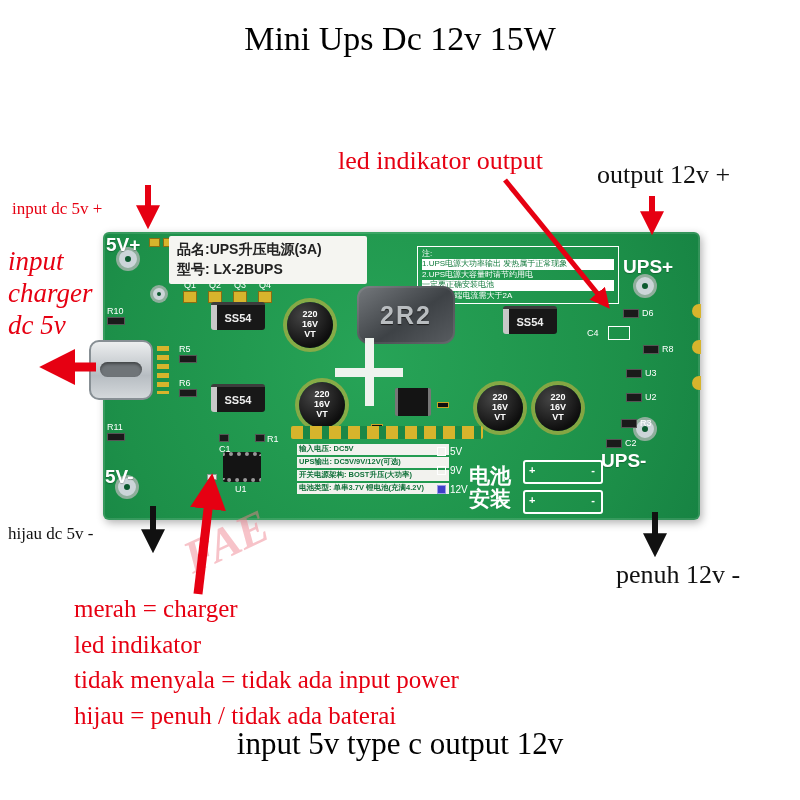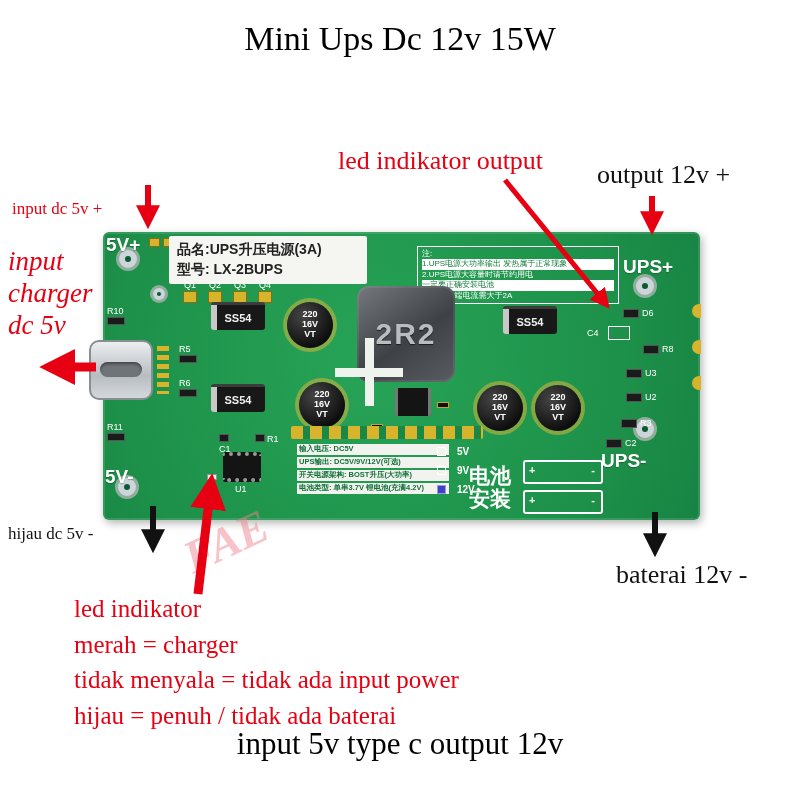--- a/index.html
+++ b/index.html
@@ -60,42 +60,42 @@
               background:repeating-linear-gradient(180deg,#d7b42c 0 5px,#1d9049 5px 9px); }
 
   .diode { position:absolute; width:54px; height:28px; border-radius:3px; color:#eee;
            font-size:11px; font-weight:bold; display:flex; align-items:center; justify-content:center;
            background:linear-gradient(90deg,#c8c8c8 0 6px,#181818 6px); border-top:3px solid #3c3c3c; }
   .cap { position:absolute; width:46px; height:46px; border-radius:50%;
          background:radial-gradient(circle at 35% 30%, #454545, #0e0e0e 72%);
          color:#fff; display:flex; flex-direction:column; align-items:center; justify-content:center;
          font-size:9px; line-height:1.08; font-weight:bold;
          box-shadow:0 0 0 4px rgba(215,180,60,.55); }
-  .inductor { position:absolute; left:254px; top:54px; width:98px; height:96px; border-radius:12px;
+  .inductor { position:absolute; left:254px; top:54px; width:98px; height:58px; border-radius:12px;
               background:linear-gradient(145deg,#75797d,#3e4246 55%,#595d61);
               display:flex; align-items:center; justify-content:center;
-              color:#b9bdc0; font-size:30px; font-weight:bold; letter-spacing:2px;
+              color:#b9bdc0; font-size:25px; font-weight:bold; letter-spacing:2px;
               text-shadow:0 1px 1px #1c1c1c; box-shadow:inset 0 0 0 2px rgba(255,255,255,.08); }
   .cross-h { position:absolute; left:232px; top:136px; width:68px; height:9px; background:#eef3ee; }
   .cross-v { position:absolute; left:262px; top:106px; width:9px; height:68px; background:#eef3ee; }
 
   .ic { position:absolute; left:292px; top:156px; width:36px; height:28px; background:#141414;
         border-radius:2px; border-left:3px solid #777; border-right:3px solid #777; }
   .ic8 { position:absolute; left:120px; top:220px; width:38px; height:30px; background:#141414;
          border-radius:2px; border-top:4px dotted #999; border-bottom:4px dotted #999; }
   .led { position:absolute; left:104px; top:242px; width:10px; height:6px; background:#e6efe8; border:1px solid #8d9a90; }
 
   .pads-row { position:absolute; left:188px; top:194px; width:192px; height:13px; border-radius:2px;
               background:repeating-linear-gradient(90deg,#d7b42c 0 12px,#1b8746 12px 19px); }
 
   .spec { position:absolute; left:194px; top:212px; width:152px; }
   .spec-line { font-size:7.5px; font-weight:bold; background:#f2f2ee; color:#11713a;
                margin-bottom:2px; padding:0 2px; line-height:1.45; white-space:nowrap; overflow:hidden; }
   .opts { position:absolute; left:334px; top:214px; display:flex; flex-direction:column; gap:8px; }
-  .opt { display:flex; align-items:center; gap:11px; color:#fff; font-size:10px; font-weight:bold; }
+  .opt { display:flex; align-items:center; gap:4px; color:#fff; font-size:10px; font-weight:normal; }
   .box { width:9px; height:9px; border:1px solid #fff; background:transparent; }
   .box.filled { background:#4040c8; border-color:#9a9ae6; }
   .battery-text { position:absolute; left:366px; top:232px; color:#fff; font-size:21px;
                   font-weight:bold; line-height:1.1; }
   .batt-group { position:absolute; left:420px; top:228px; width:80px; }
   .batt { height:24px; border:2px solid #fff; border-radius:3px; margin-bottom:6px; position:relative;
           color:#fff; font-size:11px; font-weight:bold; }
   .batt .bp { position:absolute; left:4px; top:2px; }
   .batt .bm { position:absolute; right:6px; top:2px; }
 
@@ -132,24 +132,24 @@
 
   <div class="ann red s26" style="left:338px; top:146px;">led indikator output</div>
   <div class="ann s26" style="left:597px; top:160px;">output 12v +</div>
   <div class="ann red s17" style="left:12px; top:199px;">input dc 5v +</div>
   <div class="ann red charger-block" style="left:8px; top:246px;font-style:italic;">
     <div>input</div>
     <div>charger</div>
     <div>dc 5v</div>
   </div>
   <div class="ann s17" style="left:8px; top:524px;">hijau dc 5v -</div>
-  <div class="ann s26" style="left:616px; top:560px;">baterai 12v -</div>
+  <div class="ann s26" style="left:616px; top:560px;">penuh 12v -</div>
   <div class="ann red legend-block" style="left:74px; top:591px;">
+    <div>merah = charger</div>
     <div>led indikator</div>
-    <div>merah = charger</div>
     <div>tidak menyala = tidak ada input power</div>
     <div>hijau = penuh / tidak ada baterai</div>
   </div>
 
   <div class="board">
 
     <div class="hole" style="left:16px; top:18px;"></div>
     <div class="hole small" style="left:50px; top:56px;"></div>
     <div class="hole" style="left:533px; top:45px;"></div>
     <div class="hole" style="left:15px; top:246px;"></div>

